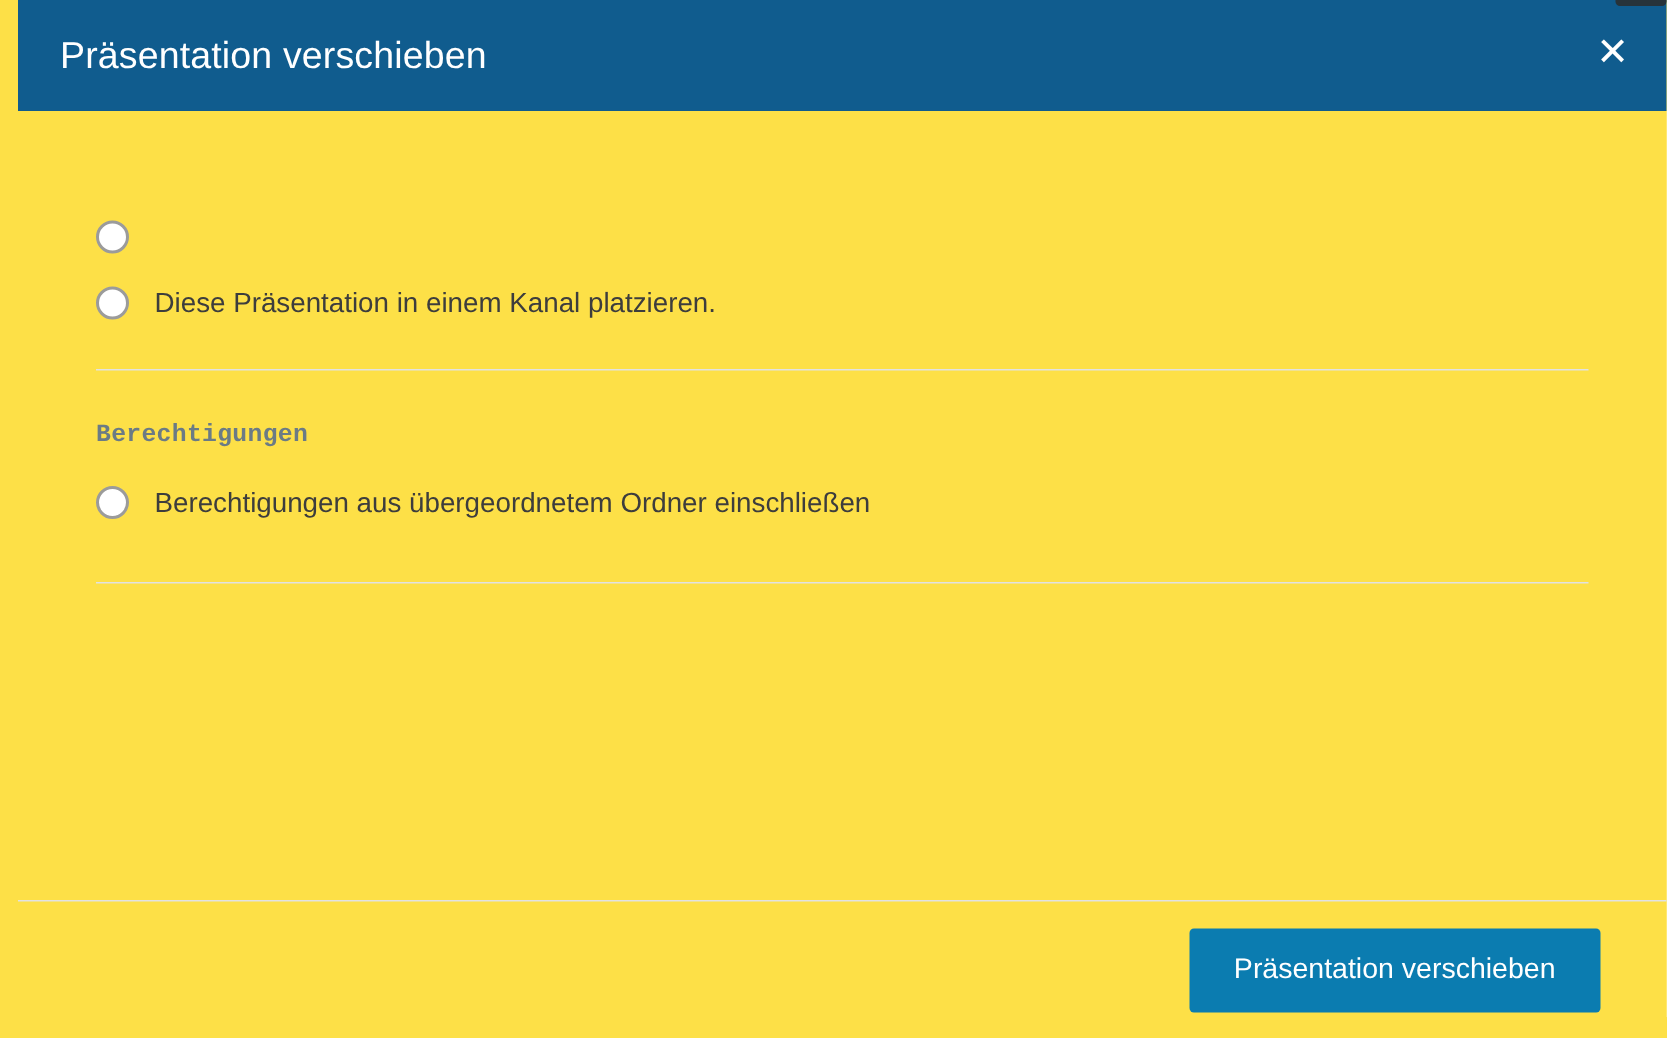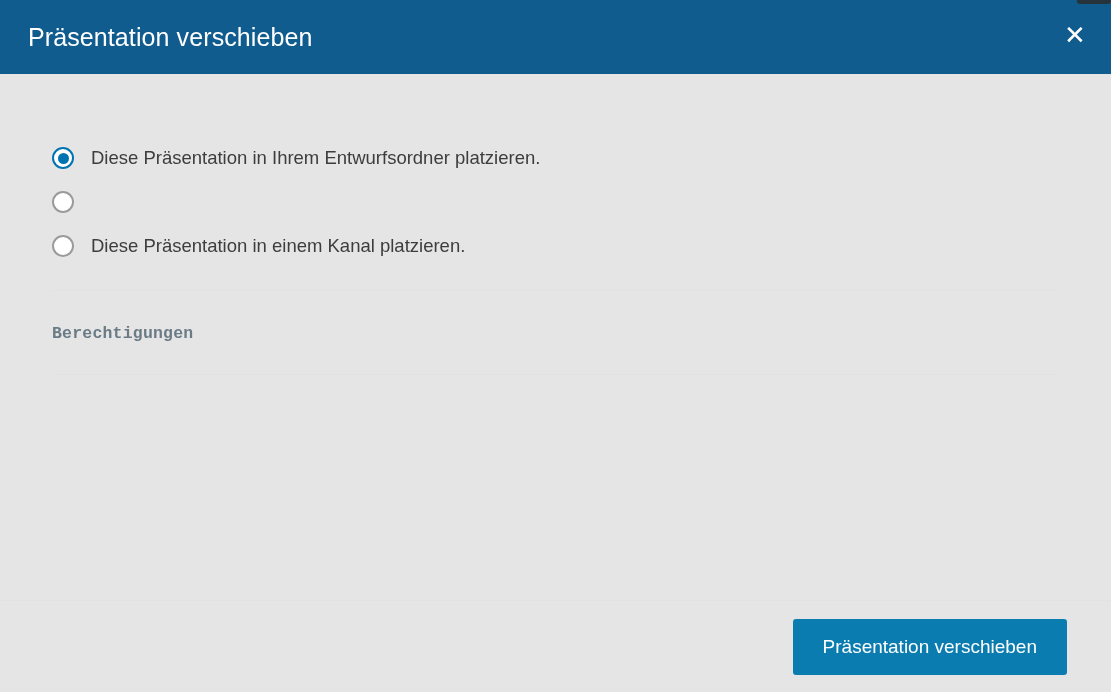--- a/index.html
+++ b/index.html
@@ -12,24 +12,25 @@
     background: #ffffff;
     font-family: "Liberation Sans", sans-serif;
     overflow: hidden;
   }
   .dialog {
     position: absolute;
     left: 0;
     top: 0;
     width: 1111px;
     height: 692px;
-    background: #e5e5e5;
+    background: #fde047;
     box-sizing: border-box;
     display: flex;
     flex-direction: column;
+    padding-left: 12px;
   }
   
   .dialog-header {
     position: relative;
     height: 74px;
     background: #105c8e;
     flex: 0 0 auto;
     display: flex;
     align-items: center;
   }
@@ -164,43 +165,43 @@
   <div class="dialog-header">
     <div class="corner-notch"></div>
     <div class="dialog-title">Präsentation verschieben</div>
     <div class="close-icon">✕</div>
   </div>
 
   <div class="dialog-body">
 
     <div class="radio-group">
 
-      <div class="radio-row">
-        <span class="radio checked"></span>
-        <span class="radio-label">Diese Präsentation in Ihrem Entwurfsordner platzieren.</span>
-      </div>
 
       <div class="radio-row">
         <span class="radio"></span>
       </div>
 
       <div class="radio-row">
         <span class="radio"></span>
         <span class="radio-label">Diese Präsentation in einem Kanal platzieren.</span>
       </div>
 
     </div>
 
     <div class="divider"></div>
 
     <div class="section-title">Berechtigungen</div>
 
     <div class="perm-group">
 
 
+      <div class="radio-row">
+        <span class="radio"></span>
+        <span class="radio-label">Berechtigungen aus übergeordnetem Ordner einschließen</span>
+      </div>
 
     </div>
 
     <div class="divider-2"></div>
 
   </div>
 
   <div class="dialog-footer">
     <button class="primary-button">Präsentation verschieben</button>
   </div>

